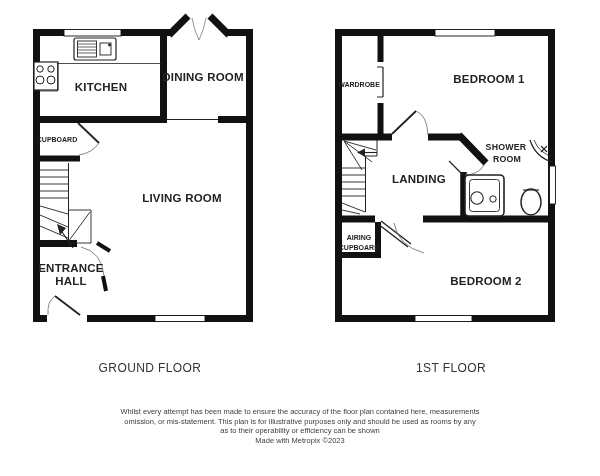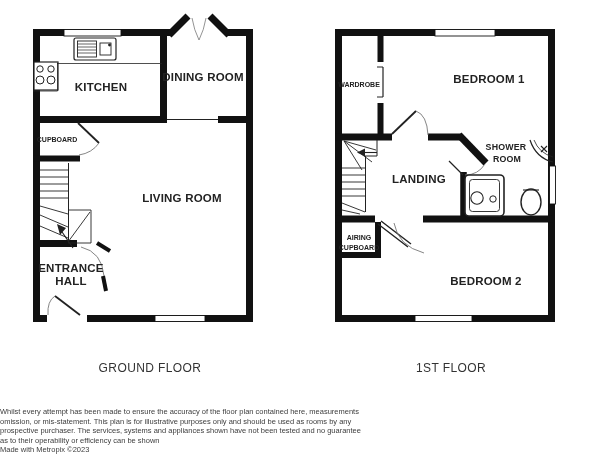--- a/index.html
+++ b/index.html
@@ -4,21 +4,21 @@
 <style>
   html,body{margin:0;padding:0;background:#fff;}
   .stage{position:relative;width:600px;height:476px;background:#ffffff;overflow:hidden;
          font-family:"Liberation Sans","DejaVu Sans",sans-serif;}
   svg{position:absolute;left:0;top:0;}
   .room-label{font-family:"Liberation Sans","DejaVu Sans",sans-serif;font-weight:bold;fill:#222;letter-spacing:.2px;}
   .sz12{font-size:11.5px;}
   .sz9{font-size:8.8px;}
   .sz7{font-size:7px;letter-spacing:0;}
   .floor-title{font-family:"Liberation Sans","DejaVu Sans",sans-serif;font-weight:400;font-size:12px;fill:#333;letter-spacing:.4px;}
-  .disclaimer{position:absolute;left:0;top:407px;width:600px;
+  .disclaimer{position:absolute;left:0;top:407px;width:600px;text-align:center;
               font-size:7.5px;line-height:9.5px;color:#3d3d3d;}
   .wall{stroke:#111;fill:none;}
   .thin{stroke:#222;fill:none;}
   .arc{stroke:#777;fill:none;}
   .fixture{stroke:#222;fill:#fff;}
 </style>
 </head>
 <body>
 
 <div class="stage">
@@ -153,17 +153,16 @@
       <text class="room-label sz7" text-anchor="middle" x="359" y="240">AIRING</text>
       <text class="room-label sz7" text-anchor="middle" x="359" y="250">CUPBOARD</text>
       <text class="room-label sz12" text-anchor="middle" x="486" y="285">BEDROOM 2</text>
       <text class="floor-title" text-anchor="middle" x="451" y="372">1ST FLOOR</text>
     </g>
   </svg>
 
   <div class="disclaimer">
     <div>Whilst every attempt has been made to ensure the accuracy of the floor plan contained here, measurements</div>
     <div>omission, or mis-statement. This plan is for illustrative purposes only and should be used as rooms by any</div>
-    <div>prospective purchaser. The services, systems and appliances shown have not been tested and no guarantee</div>
     <div>as to their operability or efficiency can be shown</div>
     <div>Made with Metropix ©2023</div>
   </div>
 </div>
 
 </body></html>

